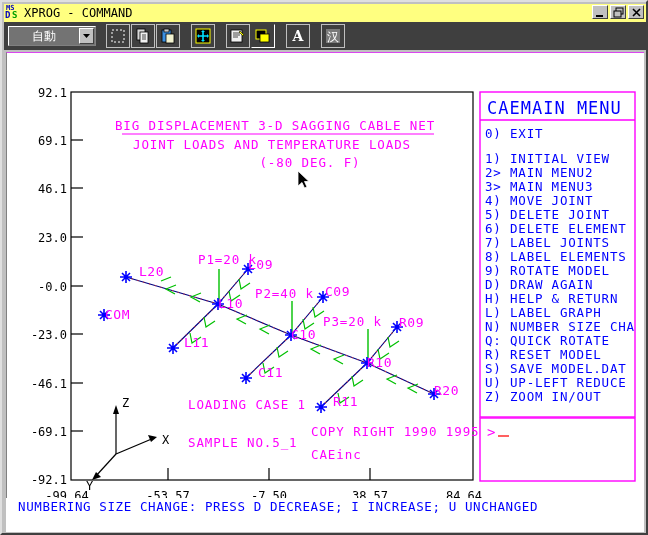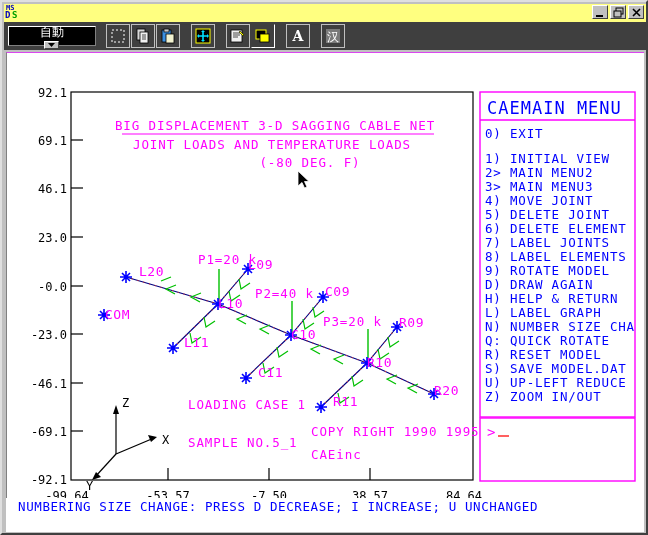--- a/index.html
+++ b/index.html
@@ -68,29 +68,28 @@
   
   #toolbar {
     position: absolute; left: 2px; top: 20px;
     width: 642px; height: 28px;
     background: #3f3f3f;
     display: flex; align-items: center;
   }
   #combo {
     margin-left: 4px;
     width: 88px; height: 20px;
-    background: #000000;
+    background: #737373;
     border-left: 1px solid #ffffff;
     border-top: 1px solid #ffffff;
     border-right: 1px solid #808080;
     border-bottom: 1px solid #808080;
     display: flex; align-items: center; justify-content: center;
     position: relative;
     box-sizing: border-box;
-    flex-direction: column;
   }
   #combo-text {
     color: #ffffff;
     font-size: 12px;
     font-family: "DejaVu Sans", sans-serif;
     text-align: center;
     flex: 1;
   }
   #combo-arrow {
     width: 15px; height: 16px;
@@ -171,20 +170,21 @@
 <body>
 
 <div id="app">
 
   <div id="titlebar">
     <div id="app-icon">
       <span class="g1">MS</span>
         <span class="g2">D</span>
         <span class="g3">S</span>
     </div>
+    <span id="title-text">XPROG - COMMAND</span>
     <div id="win-buttons">
       <div class="win-btn">
         <svg width="12" height="12">
             <rect x="1" y="8" width="7" height="2" fill="#000"></rect>
           </svg>
       </div>
       <div class="win-btn">
         <svg width="12" height="12">
           <rect x="3" y="1" width="7" height="6" fill="none" stroke="#000" stroke-width="1"></rect>
           <rect x="1" y="4" width="7" height="6" fill="#c0c0c0" stroke="#000" stroke-width="1"></rect>

